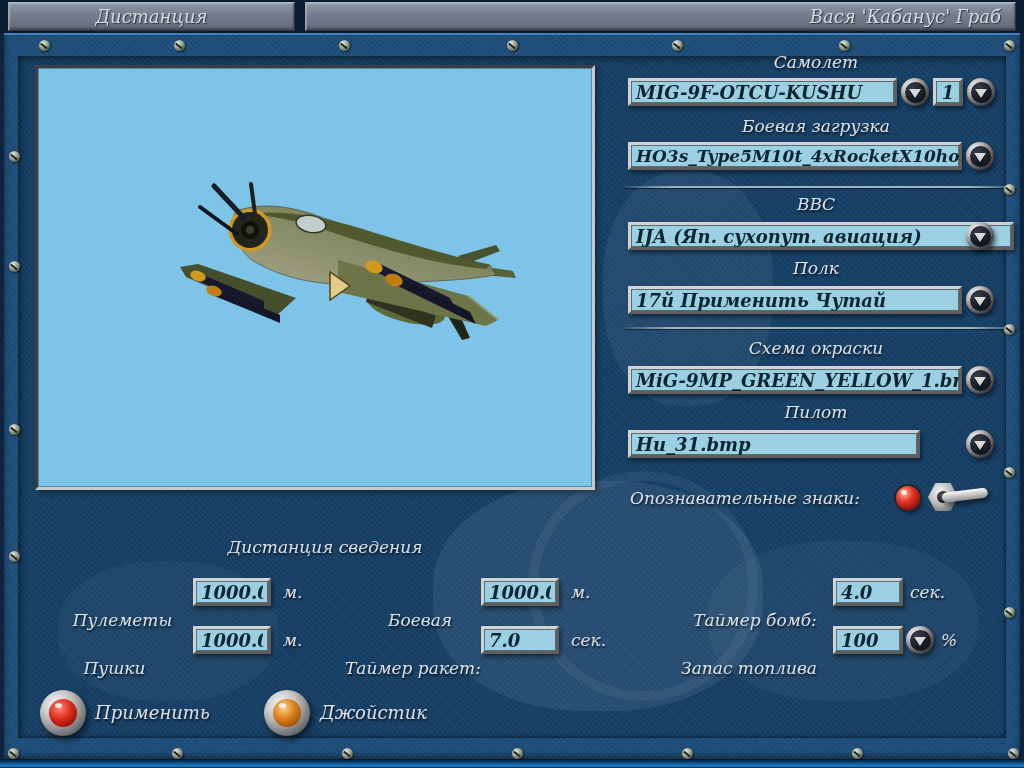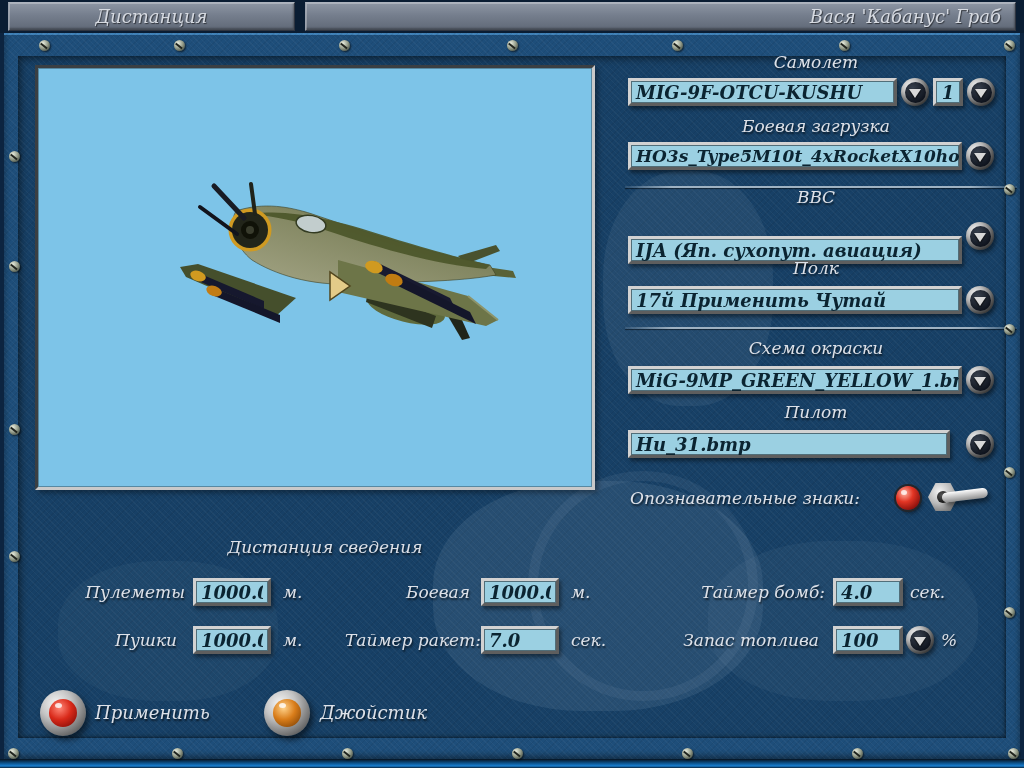--- a/index.html
+++ b/index.html
@@ -27,21 +27,21 @@
   
   .screw{position:absolute;width:11px;height:11px;border-radius:50%;
     background:radial-gradient(circle at 35% 30%,#e9eddf,#99a18f 45%,#4e5548 80%,#2b2f27);
     box-shadow:1px 1px 2px rgba(0,0,0,.6);}
   .screw::after{content:"";position:absolute;left:1.4px;top:4.6px;width:8px;height:1.6px;
     background:#20241e;transform:rotate(38deg);}
   
   .lbl{position:absolute;font:italic 17px "DejaVu Serif",serif;color:#dde1e8;white-space:nowrap;
     text-shadow:1px 2px 2px rgba(0,0,0,.65);}
   .center{text-align:center;}
-  .right{text-align:right;}
+  .right{text-align:center;margin-top:28px;}
   
   .select,.field{box-sizing:border-box;height:28px;background:#9bd0e2;
     border:3px solid;border-color:#d2d2d2 #5e5e5e #5e5e5e #d2d2d2;
     box-shadow:inset 0 0 0 1px rgba(20,30,35,.55),2px 3px 4px rgba(0,0,0,.45);
     font:italic 600 18px "DejaVu Serif",serif;color:#0b2431;}
   .select{position:absolute;display:flex;align-items:center;padding:0 5px;overflow:hidden;
     white-space:nowrap;cursor:pointer;text-align:right;}
   .field{position:absolute;padding:0 5px;outline:none;}
   .countbox{justify-content:center;padding:0 2px;}
   
@@ -173,22 +173,22 @@
 <div class="lbl center" style="left:618px;top:116px;width:396px">Боевая загрузка</div>
 <div class="select" style="left:628px;top:142px;width:334px;font-size:17px">HO3s_Type5M10t_4xRocketX10homing</div>
 <div class="circle-btn" style="left:966px;top:142px">
     <span class="core">
       <i class="tri"></i>
     </span>
   </div>
 
 <div class="divider" style="left:625px;top:186px;width:392px"></div>
 
-<div class="lbl center" style="left:618px;top:187px;width:396px">ВВС</div>
-<div class="select" style="left:628px;top:236px;width:334px">IJA (Яп. сухопут. авиация)</div>
+<div class="lbl center" style="left:618px;top:194px;width:396px">ВВС</div>
+<div class="select" style="left:628px;top:222px;width:386px">IJA (Яп. сухопут. авиация)</div>
 <div class="circle-btn" style="left:966px;top:222px">
     <span class="core">
       <i class="tri"></i>
     </span>
   </div>
 
 <div class="lbl center" style="left:618px;top:258px;width:396px">Полк</div>
 <div class="select" style="left:628px;top:286px;width:334px">17й Применить Чутай</div>
 <div class="circle-btn" style="left:966px;top:286px">
     <span class="core">
@@ -200,21 +200,21 @@
 
 <div class="lbl center" style="left:618px;top:338px;width:396px">Схема окраски</div>
 <div class="select" style="left:628px;top:366px;width:334px">MiG-9MP_GREEN_YELLOW_1.bmp</div>
 <div class="circle-btn" style="left:966px;top:366px">
     <span class="core">
       <i class="tri"></i>
     </span>
   </div>
 
 <div class="lbl center" style="left:618px;top:402px;width:396px">Пилот</div>
-<div class="select" style="left:628px;top:430px;width:322px">Hu_31.bmp</div>
+<div class="select" style="left:628px;top:430px;width:292px">Hu_31.bmp</div>
 <div class="circle-btn" style="left:966px;top:430px">
     <span class="core">
       <i class="tri"></i>
     </span>
   </div>
 
 <div class="lbl" style="left:630px;top:488px">Опознавательные знаки:</div>
 <div class="lamp" style="left:896px;top:486px"></div>
 <div class="nut" style="left:928px;top:482px"></div>
 <div class="lever" style="left:942px;top:493px"></div>

